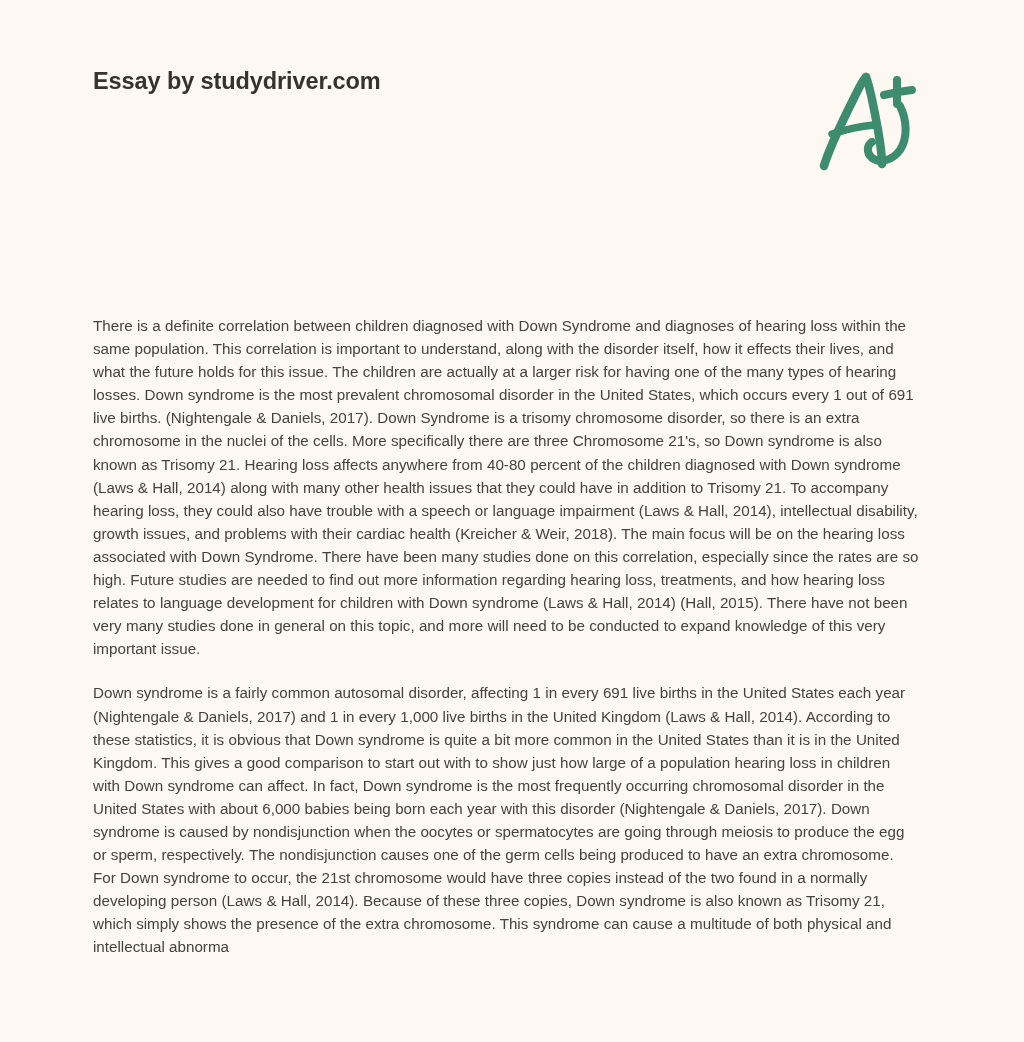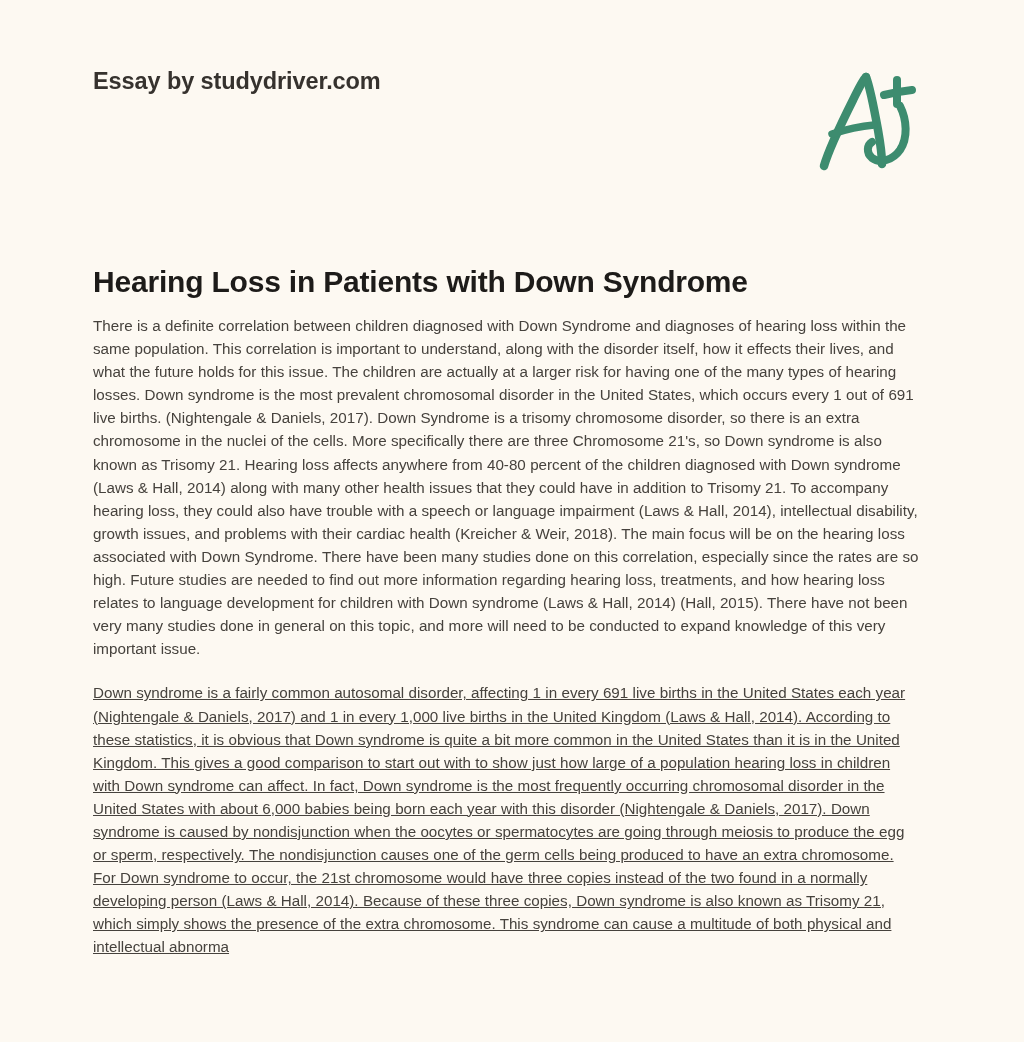--- a/index.html
+++ b/index.html
@@ -97,21 +97,20 @@
   .body-copy p {
     margin: 0 11px 21px 0;
     font-size: 15.2px;
     line-height: 23.1px;
     color: #46423d;
     text-align: left;
     word-spacing: 0.1px;
   }
   .body-copy p:last-child {
     margin-bottom: 0;
-    text-decoration: underline;
   }
 </style>
 </head>
 <body>
 
 <div class="page">
 
   <div class="header">
 
     <div class="byline">Essay by studydriver.com</div>
@@ -129,20 +128,19 @@
         <path d="M76 33 C84 31, 95 29, 104 28" stroke-width="8"></path>
 
         <path d="M89 18 C89 26, 89 34, 89 42" stroke-width="8"></path>
 
         <path d="M92 44 C99 58, 100 76, 92 88 C85 98, 72 102, 64 96 C58 91, 59 83, 64 80" stroke-width="8"></path>
       </svg>
     </div>
 
   </div>
 
-  <h1 class="doc-title">Hearing Loss in Patients with Down Syndrome</h1>
 
   <div class="body-copy">
     <p>There is a definite correlation between children diagnosed with Down Syndrome and diagnoses of hearing loss within the same population. This correlation is important to understand, along with the disorder itself, how it effects their lives, and what the future holds for this issue. The children are actually at a larger risk for having one of the many types of hearing losses. Down syndrome is the most prevalent chromosomal disorder in the United States, which occurs every 1 out of 691 live births. (Nightengale &amp; Daniels, 2017). Down Syndrome is a trisomy chromosome disorder, so there is an extra chromosome in the nuclei of the cells. More specifically there are three Chromosome 21's, so Down syndrome is also known as Trisomy 21. Hearing loss affects anywhere from 40-80 percent of the children diagnosed with Down syndrome (Laws &amp; Hall, 2014) along with many other health issues that they could have in addition to Trisomy 21. To accompany hearing loss, they could also have trouble with a speech or language impairment (Laws &amp; Hall, 2014), intellectual disability, growth issues, and problems with their cardiac health (Kreicher &amp; Weir, 2018). The main focus will be on the hearing loss associated with Down Syndrome. There have been many studies done on this correlation, especially since the rates are so high. Future studies are needed to find out more information regarding hearing loss, treatments, and how hearing loss relates to language development for children with Down syndrome (Laws &amp; Hall, 2014) (Hall, 2015). There have not been very many studies done in general on this topic, and more will need to be conducted to expand knowledge of this very important issue.</p>
     <p>Down syndrome is a fairly common autosomal disorder, affecting 1 in every 691 live births in the United States each year (Nightengale &amp; Daniels, 2017) and 1 in every 1,000 live births in the United Kingdom (Laws &amp; Hall, 2014). According to these statistics, it is obvious that Down syndrome is quite a bit more common in the United States than it is in the United Kingdom. This gives a good comparison to start out with to show just how large of a population hearing loss in children with Down syndrome can affect. In fact, Down syndrome is the most frequently occurring chromosomal disorder in the United States with about 6,000 babies being born each year with this disorder (Nightengale &amp; Daniels, 2017). Down syndrome is caused by nondisjunction when the oocytes or spermatocytes are going through meiosis to produce the egg or sperm, respectively. The nondisjunction causes one of the germ cells being produced to have an extra chromosome. For Down syndrome to occur, the 21st chromosome would have three copies instead of the two found in a normally developing person (Laws &amp; Hall, 2014). Because of these three copies, Down syndrome is also known as Trisomy 21, which simply shows the presence of the extra chromosome. This syndrome can cause a multitude of both physical and intellectual abnorma</p>
   </div>
 
 </div>
 
 </body></html>

